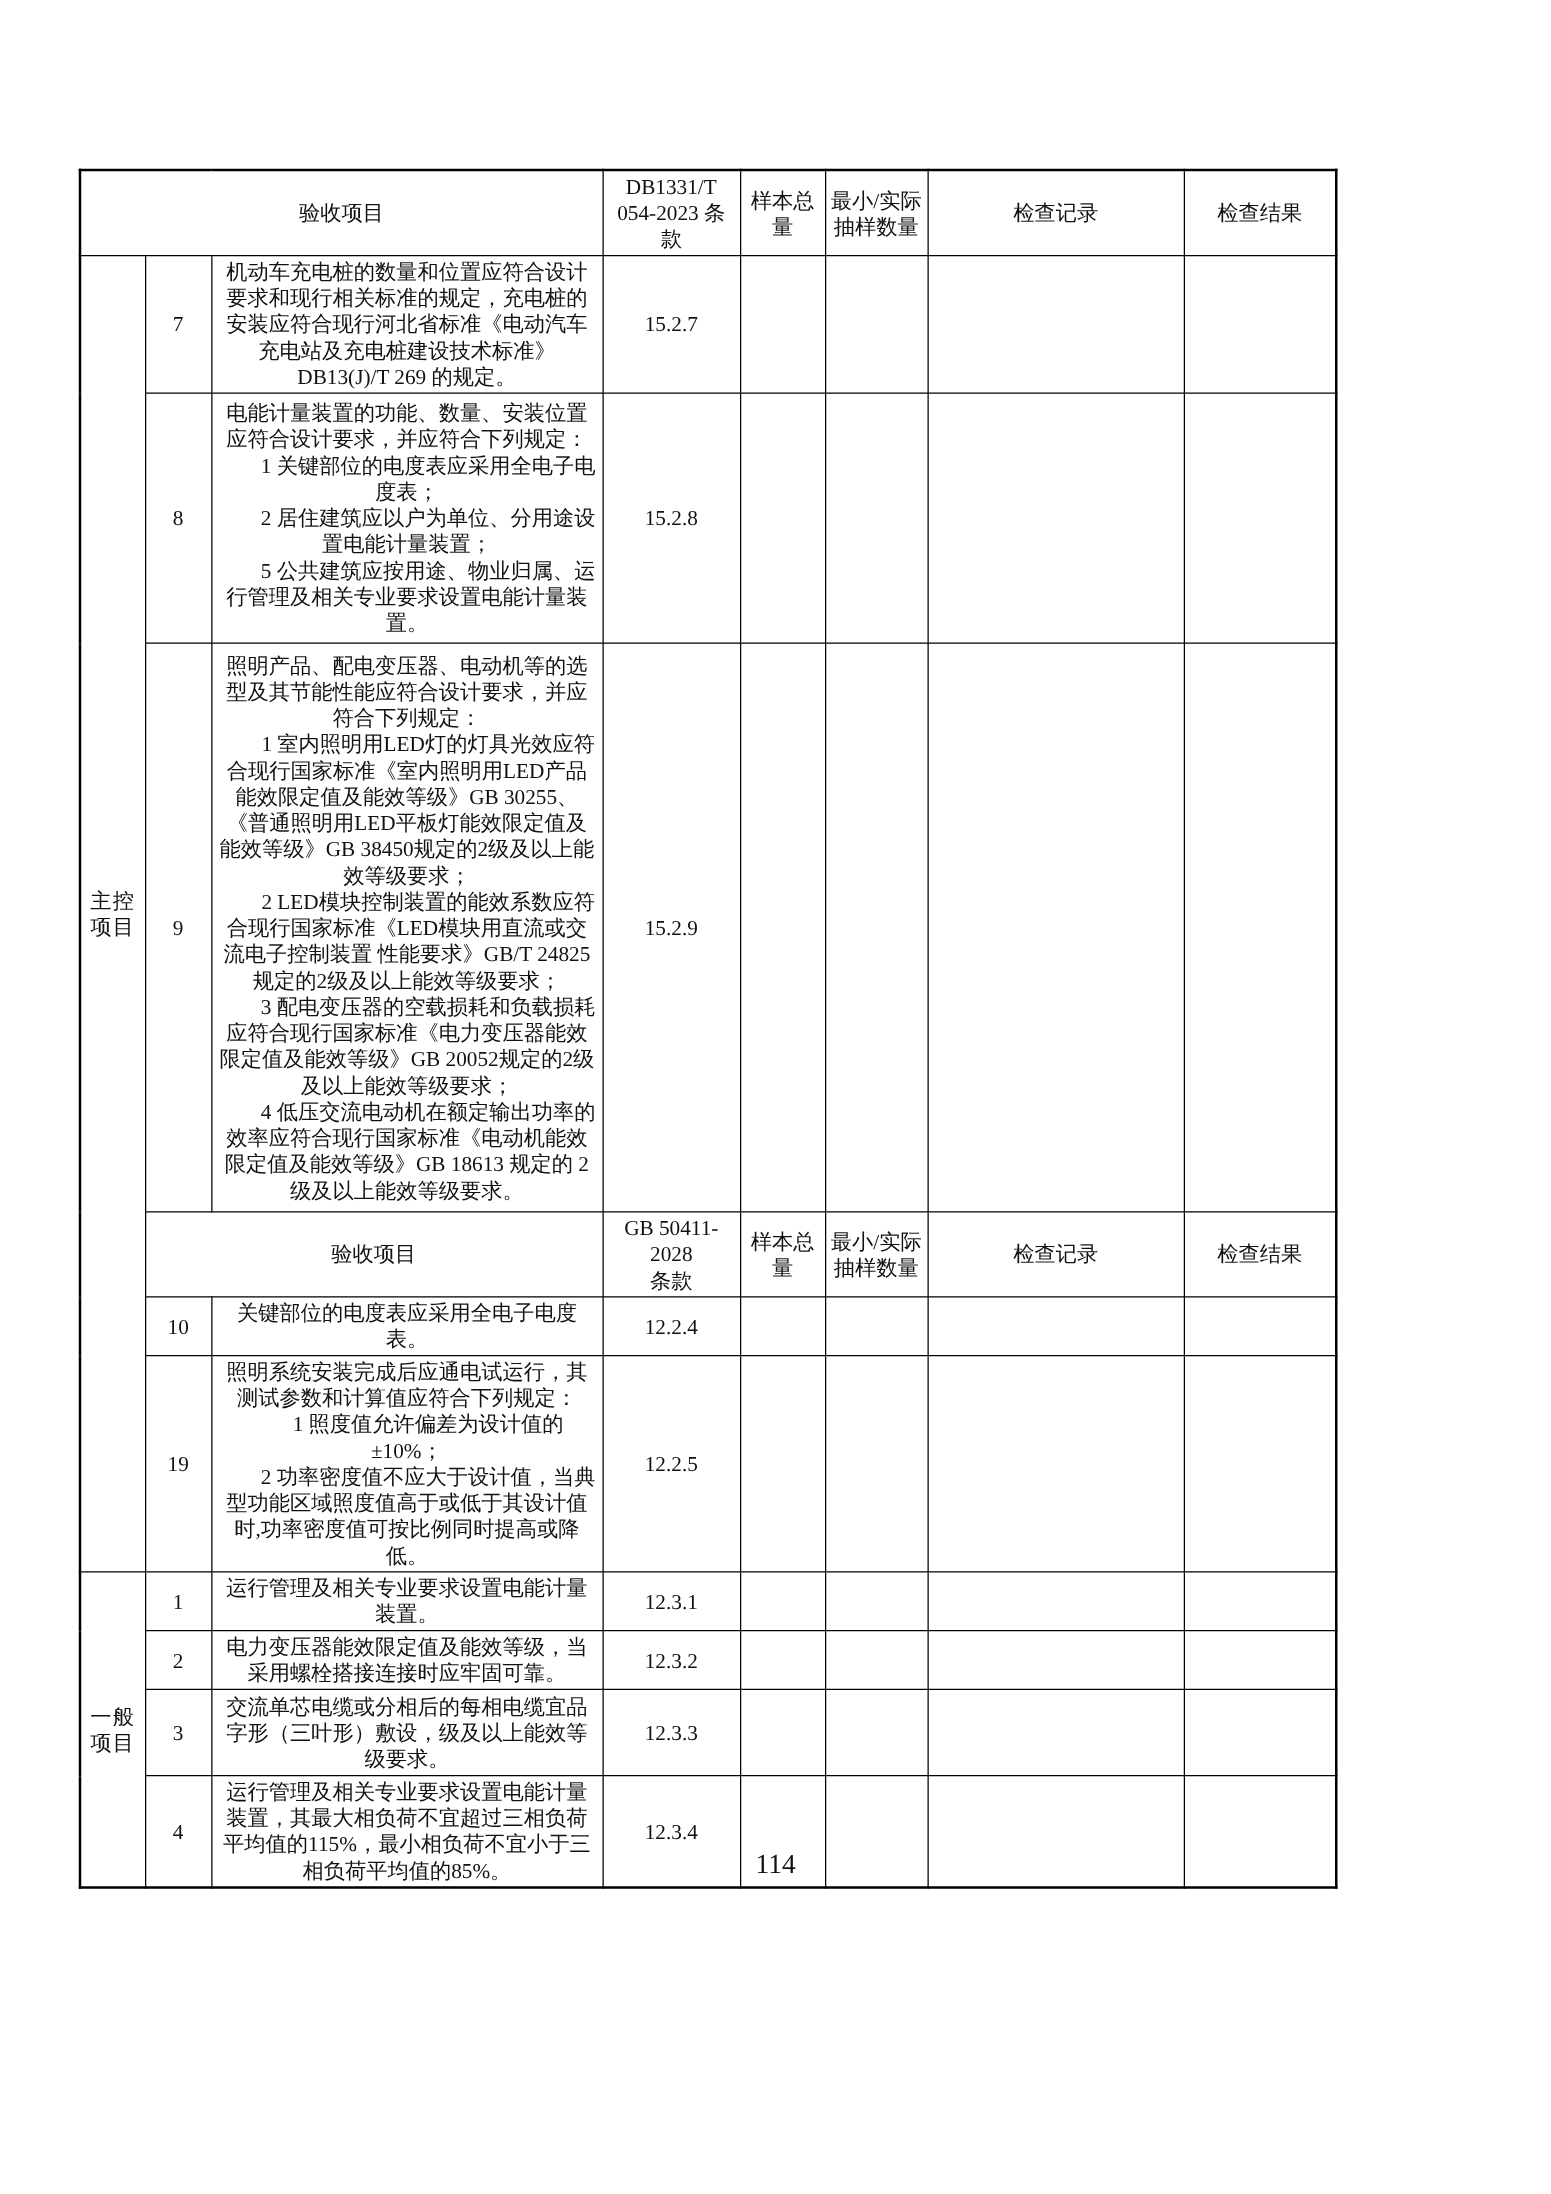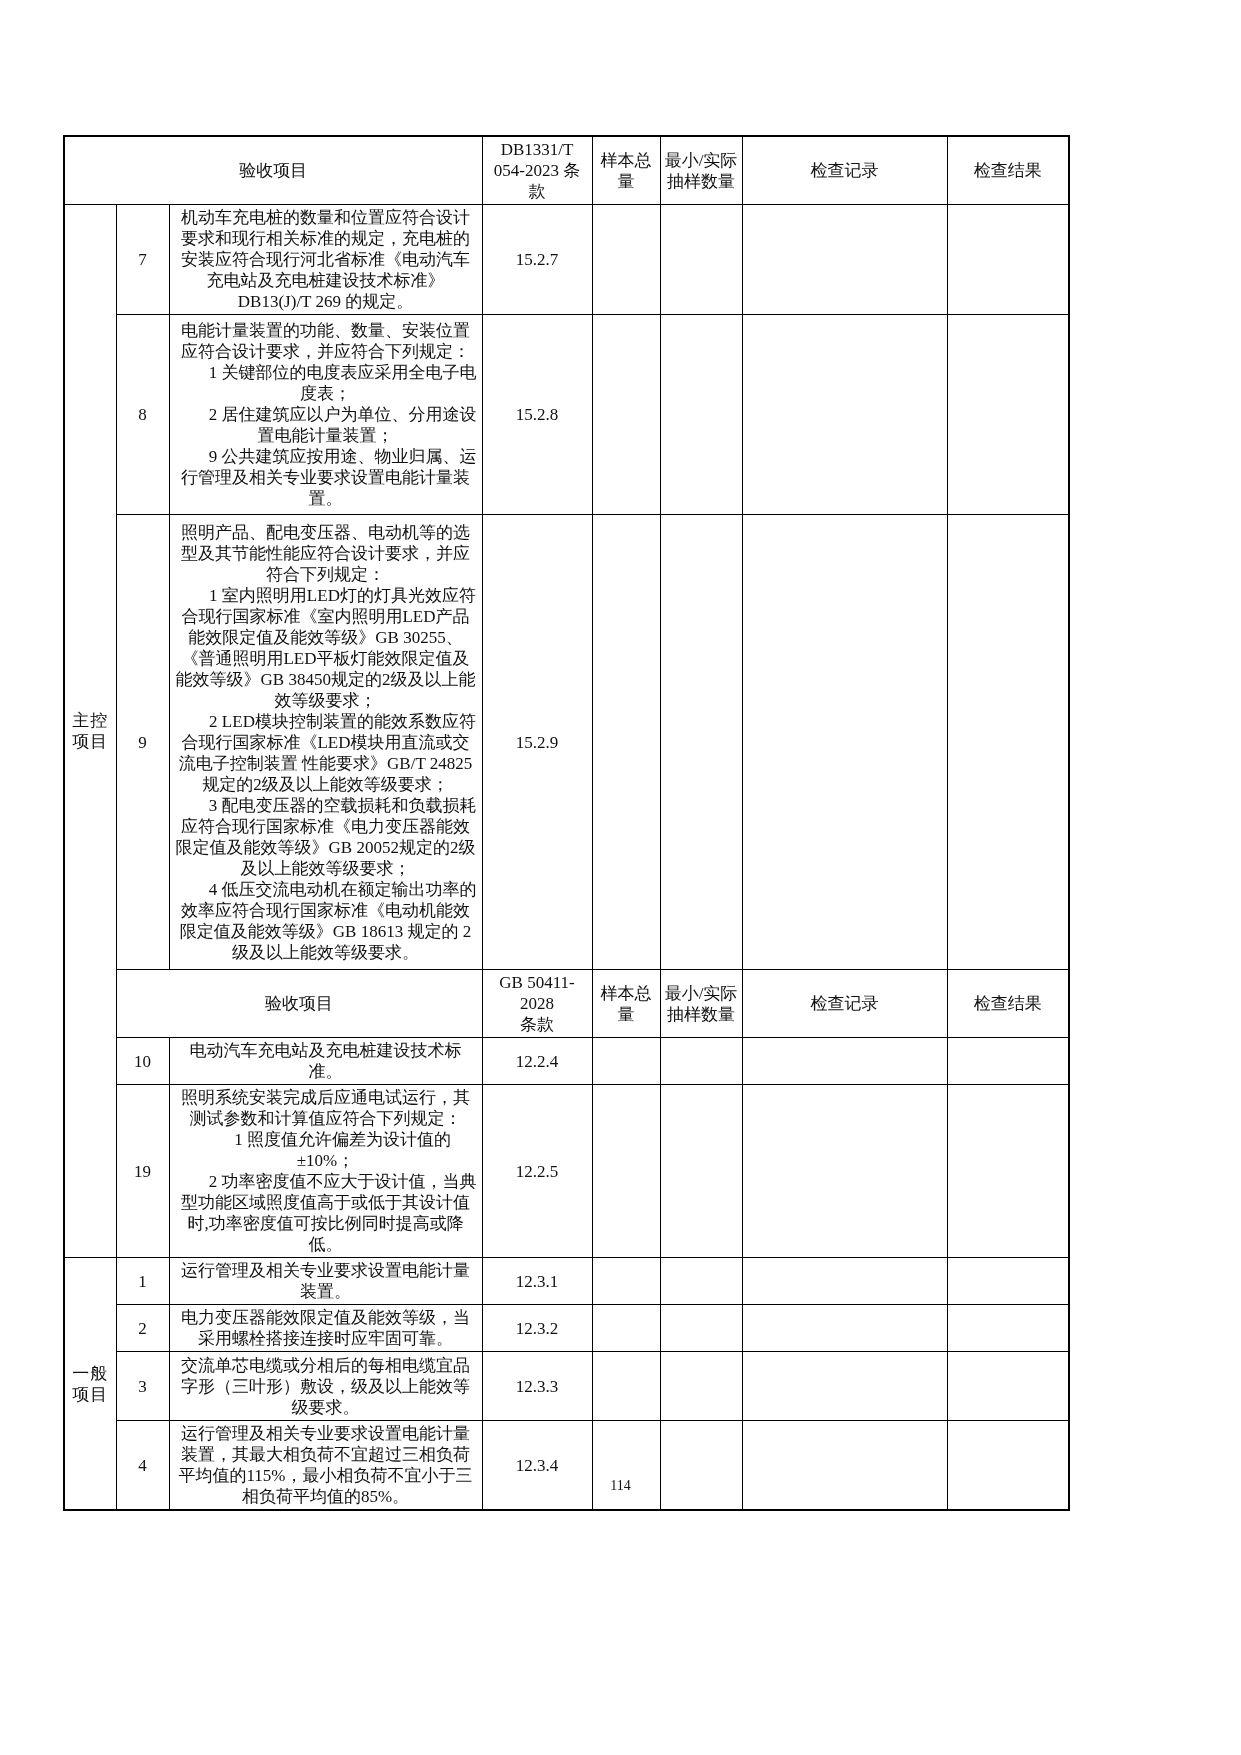--- a/index.html
+++ b/index.html
@@ -49,21 +49,21 @@
   }
   tr.header-row td {
     font-size: 17px;
   }
   .page-number {
     position: absolute;
     top: 1478px;
     left: 0;
     width: 100%;
     text-align: center;
-    font-size: 14px;
+    font-size: 22px;
   }
 </style>
 </head>
 <body>
 
 <div class="page">
 
   <table class="acceptance-table">
     <colgroup>
       <col style="width:52px">
@@ -98,21 +98,21 @@
       <td></td>
       <td></td>
       <td></td>
     </tr>
 
     <tr style="height:200px">
       <td>8</td>
       <td class="desc">电能计量装置的功能、数量、安装位置应符合设计要求，并应符合下列规定：
 　　1 关键部位的电度表应采用全电子电度表；
 　　2 居住建筑应以户为单位、分用途设置电能计量装置；
-　　9 公共建筑应按用途、物业归属、运行管理及相关专业要求设置电能计量装置。</td>
+　　5 公共建筑应按用途、物业归属、运行管理及相关专业要求设置电能计量装置。</td>
       <td>15.2.8</td>
       <td></td>
       <td></td>
       <td></td>
       <td></td>
     </tr>
 
     <tr style="height:455px">
       <td>9</td>
       <td class="desc">照明产品、配电变压器、电动机等的选型及其节能性能应符合设计要求，并应符合下列规定：
@@ -133,21 +133,21 @@
 条款</td>
       <td>样本总量</td>
       <td class="prewrap">最小/实际
 抽样数量</td>
       <td>检查记录</td>
       <td>检查结果</td>
     </tr>
 
     <tr style="height:28px">
       <td>10</td>
-      <td class="desc">电动汽车充电站及充电桩建设技术标准。</td>
+      <td class="desc">关键部位的电度表应采用全电子电度表。</td>
       <td>12.2.4</td>
       <td></td>
       <td></td>
       <td></td>
       <td></td>
     </tr>
 
     <tr style="height:150px">
       <td>19</td>
       <td class="desc">照明系统安装完成后应通电试运行，其测试参数和计算值应符合下列规定：

